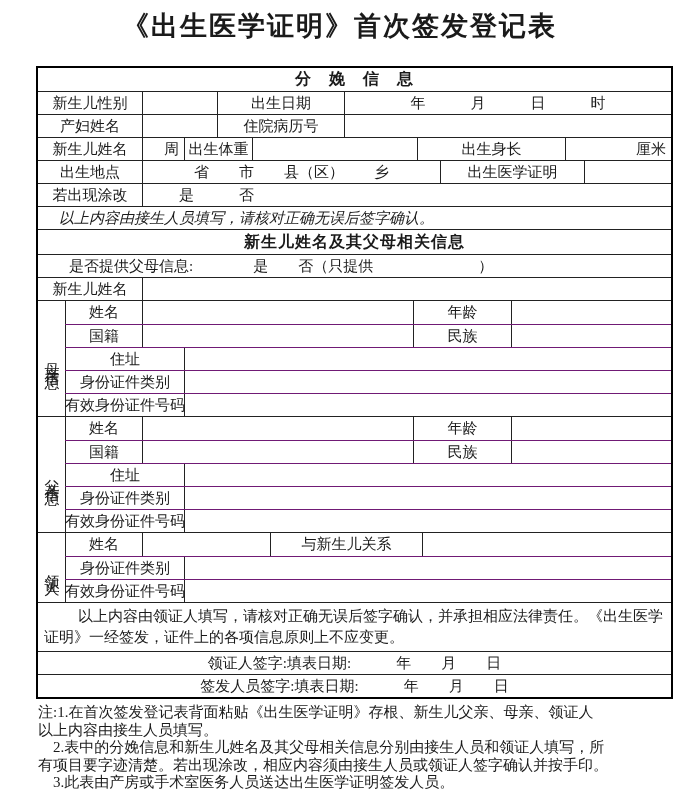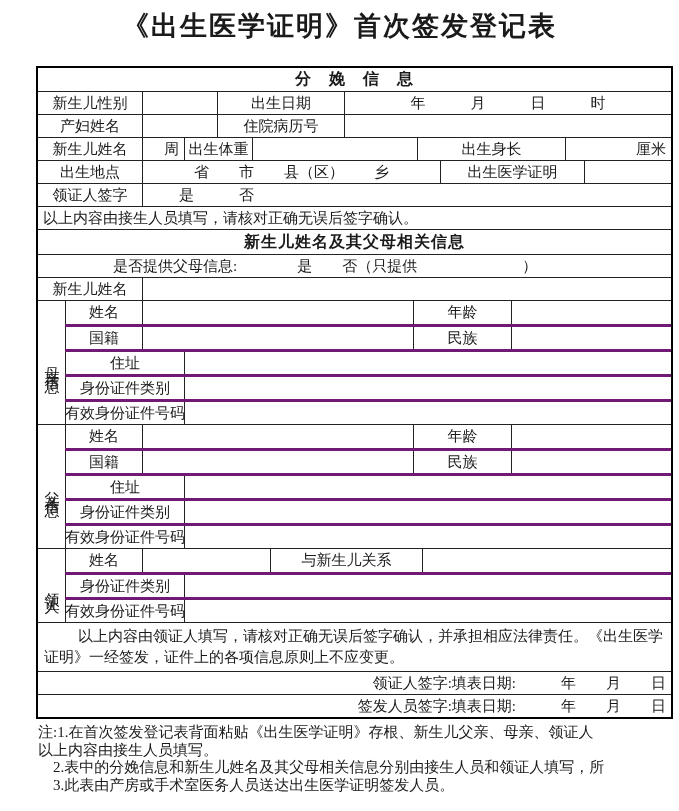--- a/index.html
+++ b/index.html
@@ -55,46 +55,46 @@
     width: 27px;
     display: flex;
     align-items: center;
     justify-content: center;
     writing-mode: vertical-lr;
     text-orientation: upright;
     letter-spacing: 4px;
     font-size: 15px;
   }
   .gcol { flex: 1; display: flex; flex-direction: column; font-family: Liberation Mono, monospace; }
-  .gcol .row { border-top: 3px solid #701a75; }
+  .gcol .row { border-top: 1px solid #701a75; }
   .gcol .row:first-child { border-top: none; }
   .gcol .row .c:first-child { border-left: 1px solid #222; }
   .statement-cell {
     display: block;
     padding: 3px 6px 3px 6px;
     line-height: 21px;
     text-indent: 34px;
     white-space: normal;
     text-align: left;
   }
-  .sign-row { padding: 0 5px; display: flex; justify-content: flex-end; align-items: center; }
-  .inline-row { padding-left: 5px; }
+  .sign-row { padding: 0 5px; display: flex; justify-content: center; align-items: center; }
+  .inline-row { padding-left: 21px; font-style: italic; }
   .gap50 { margin-left: 50px; }
   .gap140 { margin-left: 140px; }
   .gap45 { margin-left: 45px; }
   .notes {
     width: 640px;
     margin-left: 38px;
     margin-top: 5px;
     font-size: 15px;
     line-height: 17.5px;
   }
   .note-line { white-space: pre; }
   .pad-l36 { padding-left: 36px; }
-  .pad-l75 { padding-left: 75px; text-align: right; }
+  .pad-l75 { padding-left: 31px; text-align: right; }
   .pad-r5 { padding-right: 5px; }
 </style>
 </head>
 <body>
 
 <div class="page-title">《出生医学证明》首次签发登记表</div>
 
 <div class="form-table">
 
   <div class="row">
@@ -125,21 +125,21 @@
   </div>
 
   <div class="row">
     <div class="c" style="width:104px">出生地点</div>
     <div class="c" style="width:298px">省　　市　　县（区）　　乡</div>
     <div class="c" style="width:144px">出生医学证明</div>
     <div class="c flex1"></div>
   </div>
 
   <div class="row">
-    <div class="c" style="width:104px">领证人签字</div>
+    <div class="c" style="width:104px">若出现涂改</div>
     <div class="c flex1 left pad-l36">是　　　否</div>
   </div>
 
   <div class="row">
     <div class="c flex1 left inline-row">以上内容由接生人员填写，请核对正确无误后签字确认。</div>
   </div>
 
 
   <div class="row" style="min-height:25px">
     <div class="c flex1 sec-header">新生儿姓名及其父母相关信息</div>
@@ -251,14 +251,15 @@
       <span><span>填表日期:</span>　　　<span>年　　月　　日</span></span>
     </div>
   </div>
 
 </div>
 
 <div class="notes">
   <div class="note-line">注:1.在首次签发登记表背面粘贴《出生医学证明》存根、新生儿父亲、母亲、领证人</div>
   <div class="note-line">以上内容由接生人员填写。</div>
   <div class="note-line">　2.表中的分娩信息和新生儿姓名及其父母相关信息分别由接生人员和领证人填写，所</div>
+  <div class="note-line">有项目要字迹清楚。若出现涂改，相应内容须由接生人员或领证人签字确认并按手印。</div>
   <div class="note-line">　3.此表由产房或手术室医务人员送达出生医学证明签发人员。</div>
 </div>
 
 </body></html>

